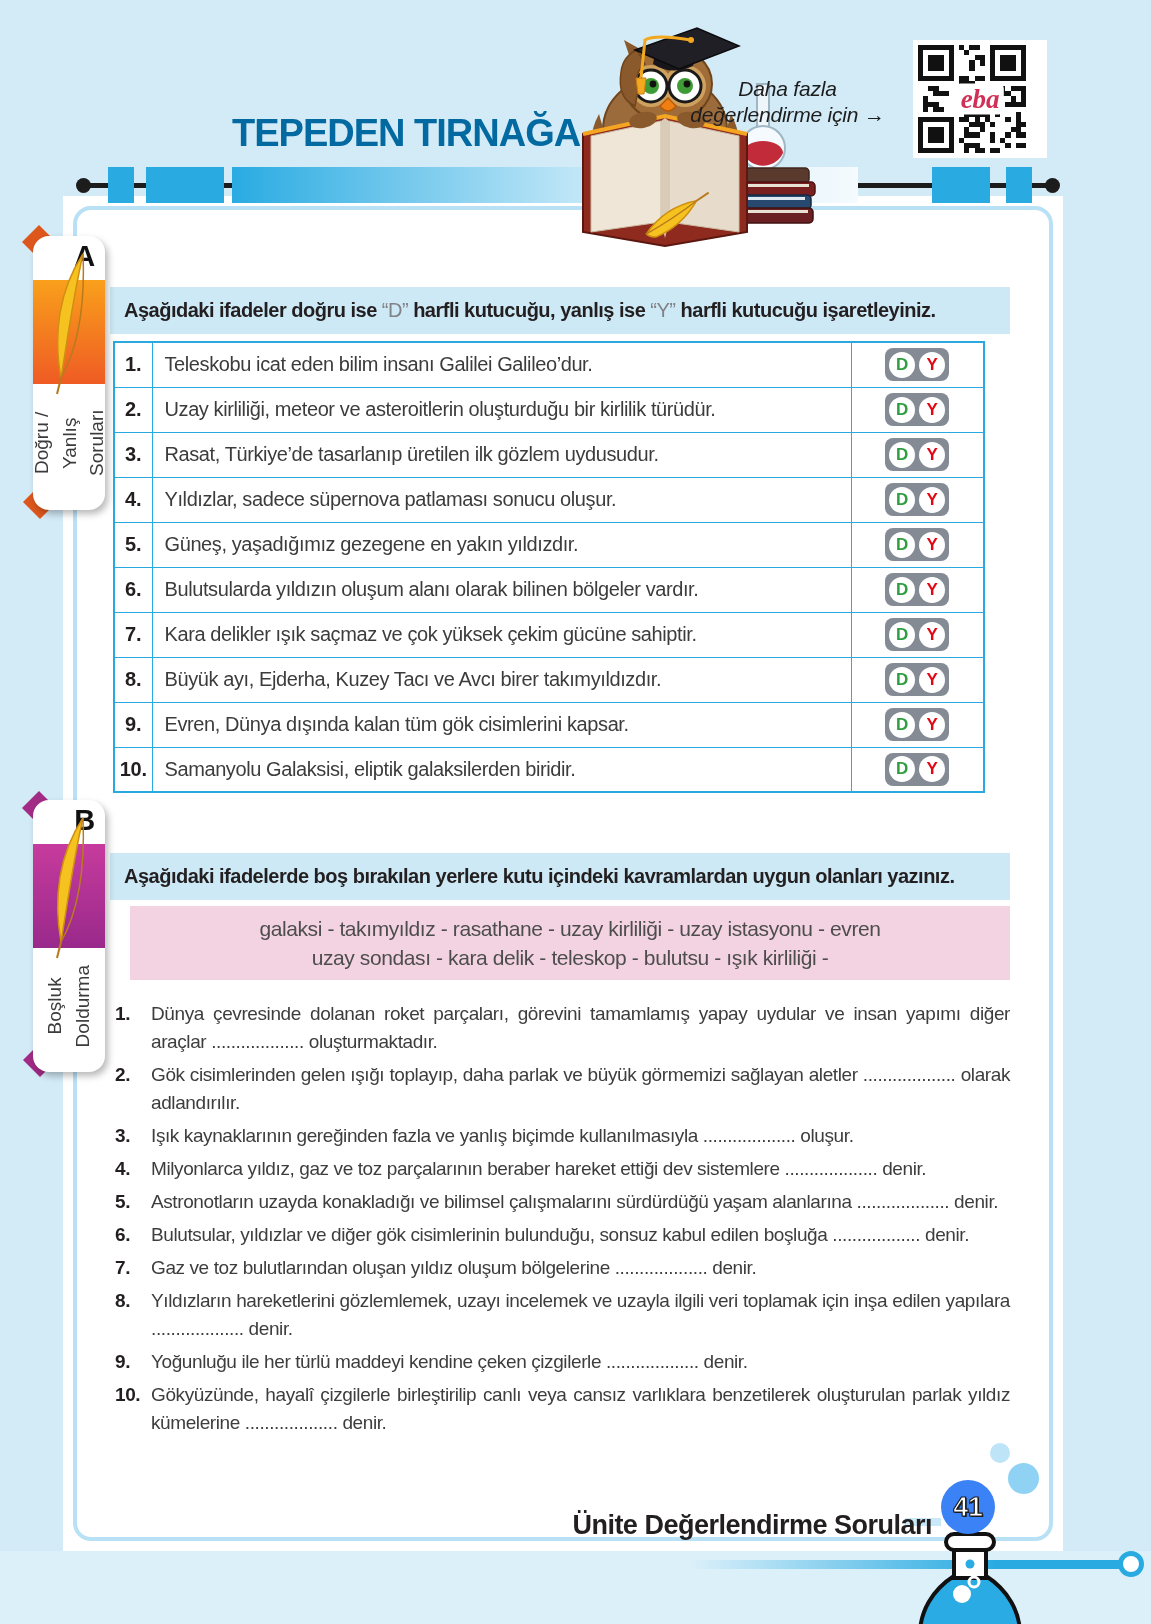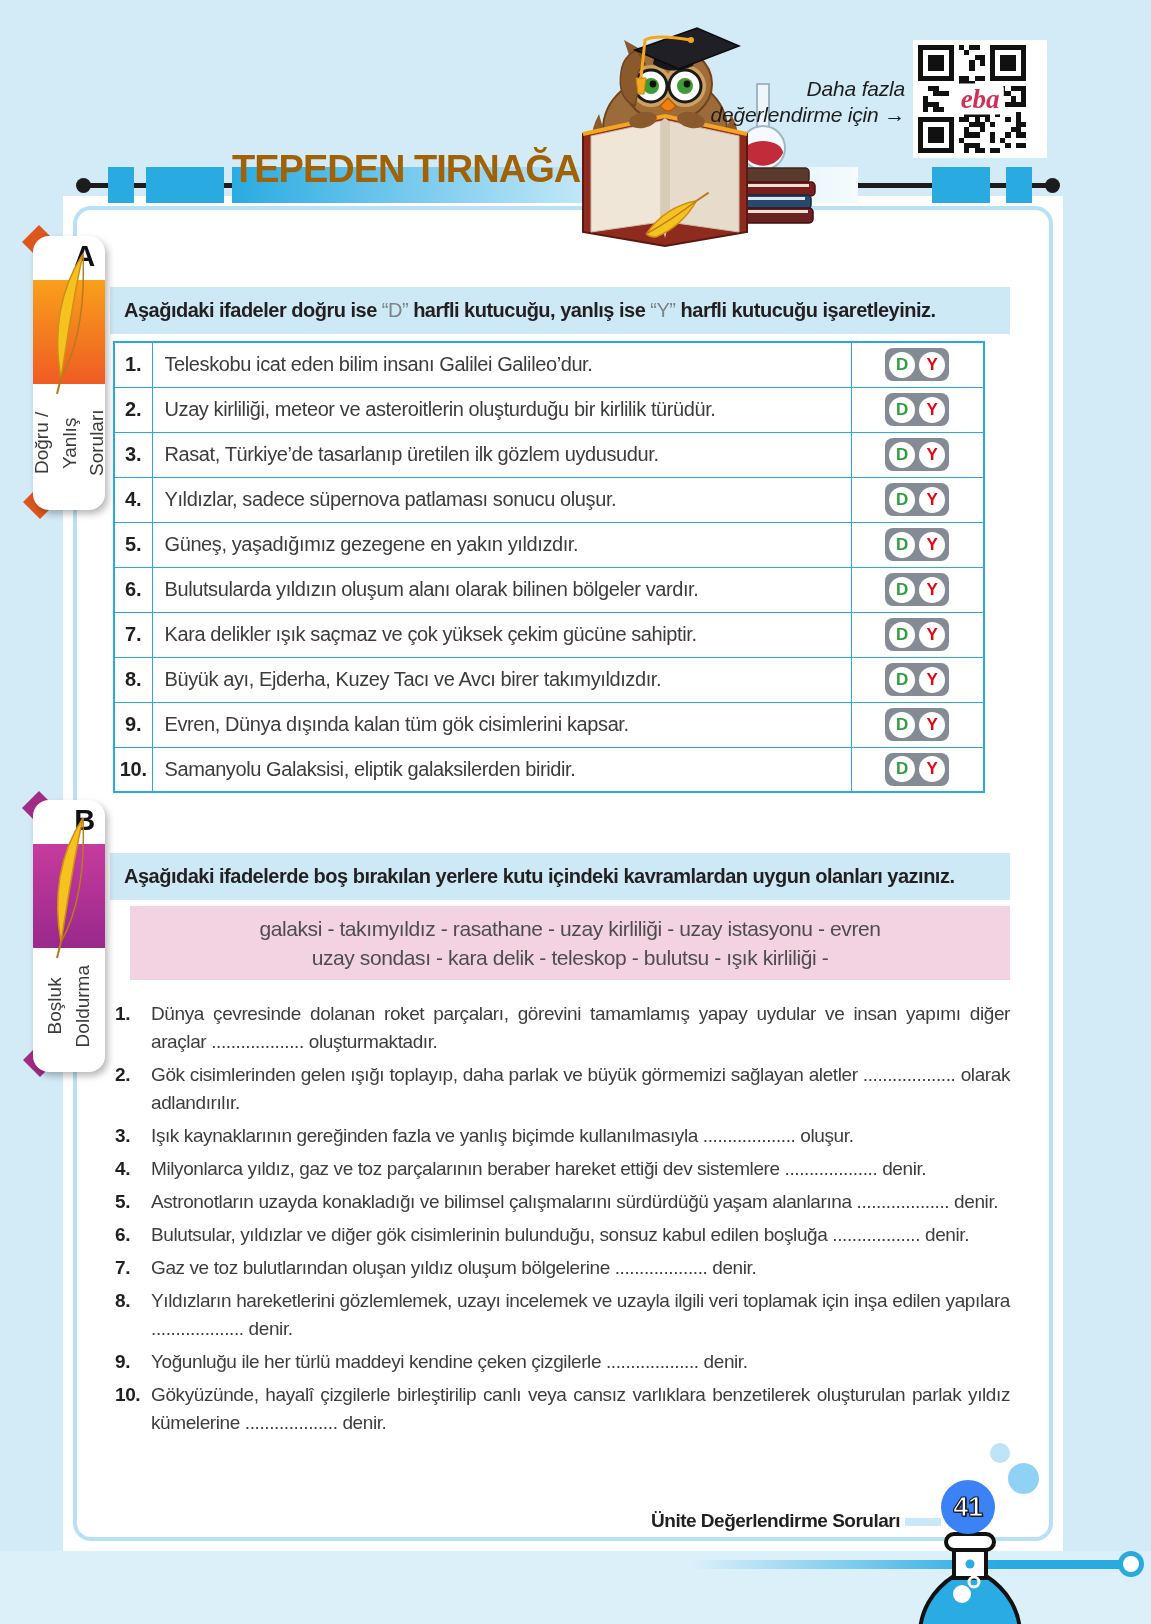--- a/index.html
+++ b/index.html
@@ -1,21 +1,21 @@
 <!DOCTYPE html>
 <html lang="tr"><head>
 <meta charset="utf-8">
 <style>
   * { margin:0; padding:0; box-sizing:border-box; }
   body { background:#e8e8e8; font-family:"Liberation Sans","DejaVu Sans",sans-serif; }
   .page { position:relative; width:1151px; height:1624px; margin:0 auto; background:#d3ebf7; overflow:hidden; letter-spacing:-0.2px; }
 
   
-  .page-title { position:absolute; left:232px; top:112px; font-size:38px; font-weight:900; letter-spacing:-1px; color:#a16207; z-index:5;margin-top:36px; }
-  .eba-note { position:absolute; left:670px; top:76px; width:235px; text-align:right; font-style:italic; font-size:21px; line-height:26px; color:#1d1d1d; z-index:5; }
+  .page-title { position:absolute; left:232px; top:112px; font-size:38px; font-weight:900; letter-spacing:-1px; color:#0369a1; z-index:5; }
+  .eba-note { position:absolute; left:670px; top:76px; width:235px; text-align:center; font-style:italic; font-size:21px; line-height:26px; color:#1d1d1d; z-index:5; }
   .qr-box { position:absolute; left:913px; top:40px; width:134px; height:118px; background:#fff; padding:5px; z-index:6; }
   .qr-box svg { width:108px; height:108px; display:block; background:#fff; shape-rendering:crispEdges; }
   .qr-label { position:absolute; left:50%; top:50%; transform:translate(-50%,-50%); background:#fff; color:#d13056; font-family:"Liberation Serif","DejaVu Serif",serif; font-style:italic; font-weight:bold; font-size:27px; padding:0 5px; border-radius:5px; }
 
   
   .band { position:absolute; left:0; top:0; width:1151px; height:0; z-index:2; }
   .band-line { position:absolute; left:83px; top:183px; width:969px; height:5px; background:#1c1c1c; }
   .band-dot { position:absolute; width:15px; height:15px; border-radius:50%; background:#1c1c1c; top:178px; }
   .band-sq { position:absolute; top:167px; height:36px; background:#29abe2; }
   .band-bar { position:absolute; top:167px; height:36px; background:linear-gradient(90deg,#29abe2 0%,#bfe6f7 55%,#f5fbfe 100%); }
@@ -54,21 +54,21 @@
   .dy-circle { width:26px; height:26px; border-radius:50%; background:#fff; display:flex; align-items:center; justify-content:center; font-size:17px; font-weight:800; cursor:pointer; letter-spacing:0; }
   .dy-d { color:#2f9e41; } .dy-y { color:#e30613; }
 
   
   .word-bank { position:absolute; left:130px; top:906px; width:880px; height:74px; background:#f3d3e2; display:flex; flex-direction:column; align-items:center; justify-content:center; font-size:21px; line-height:29px; color:#4d4d4d; letter-spacing:-0.4px; z-index:3; }
   .fill-list { position:absolute; left:115px; top:1000px; width:895px; list-style:none; z-index:3; }
   .fill-item { position:relative; padding-left:36px; margin-bottom:5px; font-size:19px; line-height:28px; color:#3d3d3d; letter-spacing:-0.4px; text-align:justify; }
   .fill-num { position:absolute; left:0; top:0; font-weight:bold; color:#231f20; }
 
   
-  .footer-label { position:absolute; left:540px; top:1510px; width:360px; text-align:right; font-size:19px; font-weight:bold; color:#231f20; letter-spacing:-0.5px; z-index:4; }
+  .footer-label { position:absolute; left:572px; top:1510px; width:360px; text-align:right; font-size:27px; font-weight:bold; color:#231f20; letter-spacing:-0.5px; z-index:4; }
   .footer-bar { position:absolute; left:905px; top:1518px; width:36px; height:8px; background:#c9e8f8; z-index:3; }
   .page-badge { position:absolute; left:941px; top:1480px; width:54px; height:54px; border-radius:50%; background:#3b82f6; display:flex; align-items:center; justify-content:center; font-size:27px; font-weight:900; color:#fff; -webkit-text-stroke:1.2px #1a1a1a; text-shadow:1px 1px 0 #1a1a1a; z-index:6; }
   .bubble { position:absolute; border-radius:50%; z-index:4; }
   .bubble-1 { left:990px; top:1443px; width:20px; height:20px; background:#bee4f8; }
   .bubble-2 { left:1008px; top:1463px; width:31px; height:31px; background:#8fd2f4; }
   .bottom-line { position:absolute; left:690px; top:1560px; width:436px; height:9px; background:linear-gradient(90deg,rgba(41,171,226,0),#29abe2 70%); z-index:3; }
   .line-end-dot { position:absolute; left:1118px; top:1551px; width:26px; height:26px; border-radius:50%; background:#fff; border:5px solid #29abe2; z-index:3; }
   .bottom-strip { position:absolute; left:0; top:1551px; right:0; bottom:0; background:#dcf0fa; z-index:0; }
   .flask { position:absolute; left:912px; top:1532px; z-index:5; }
 </style>

